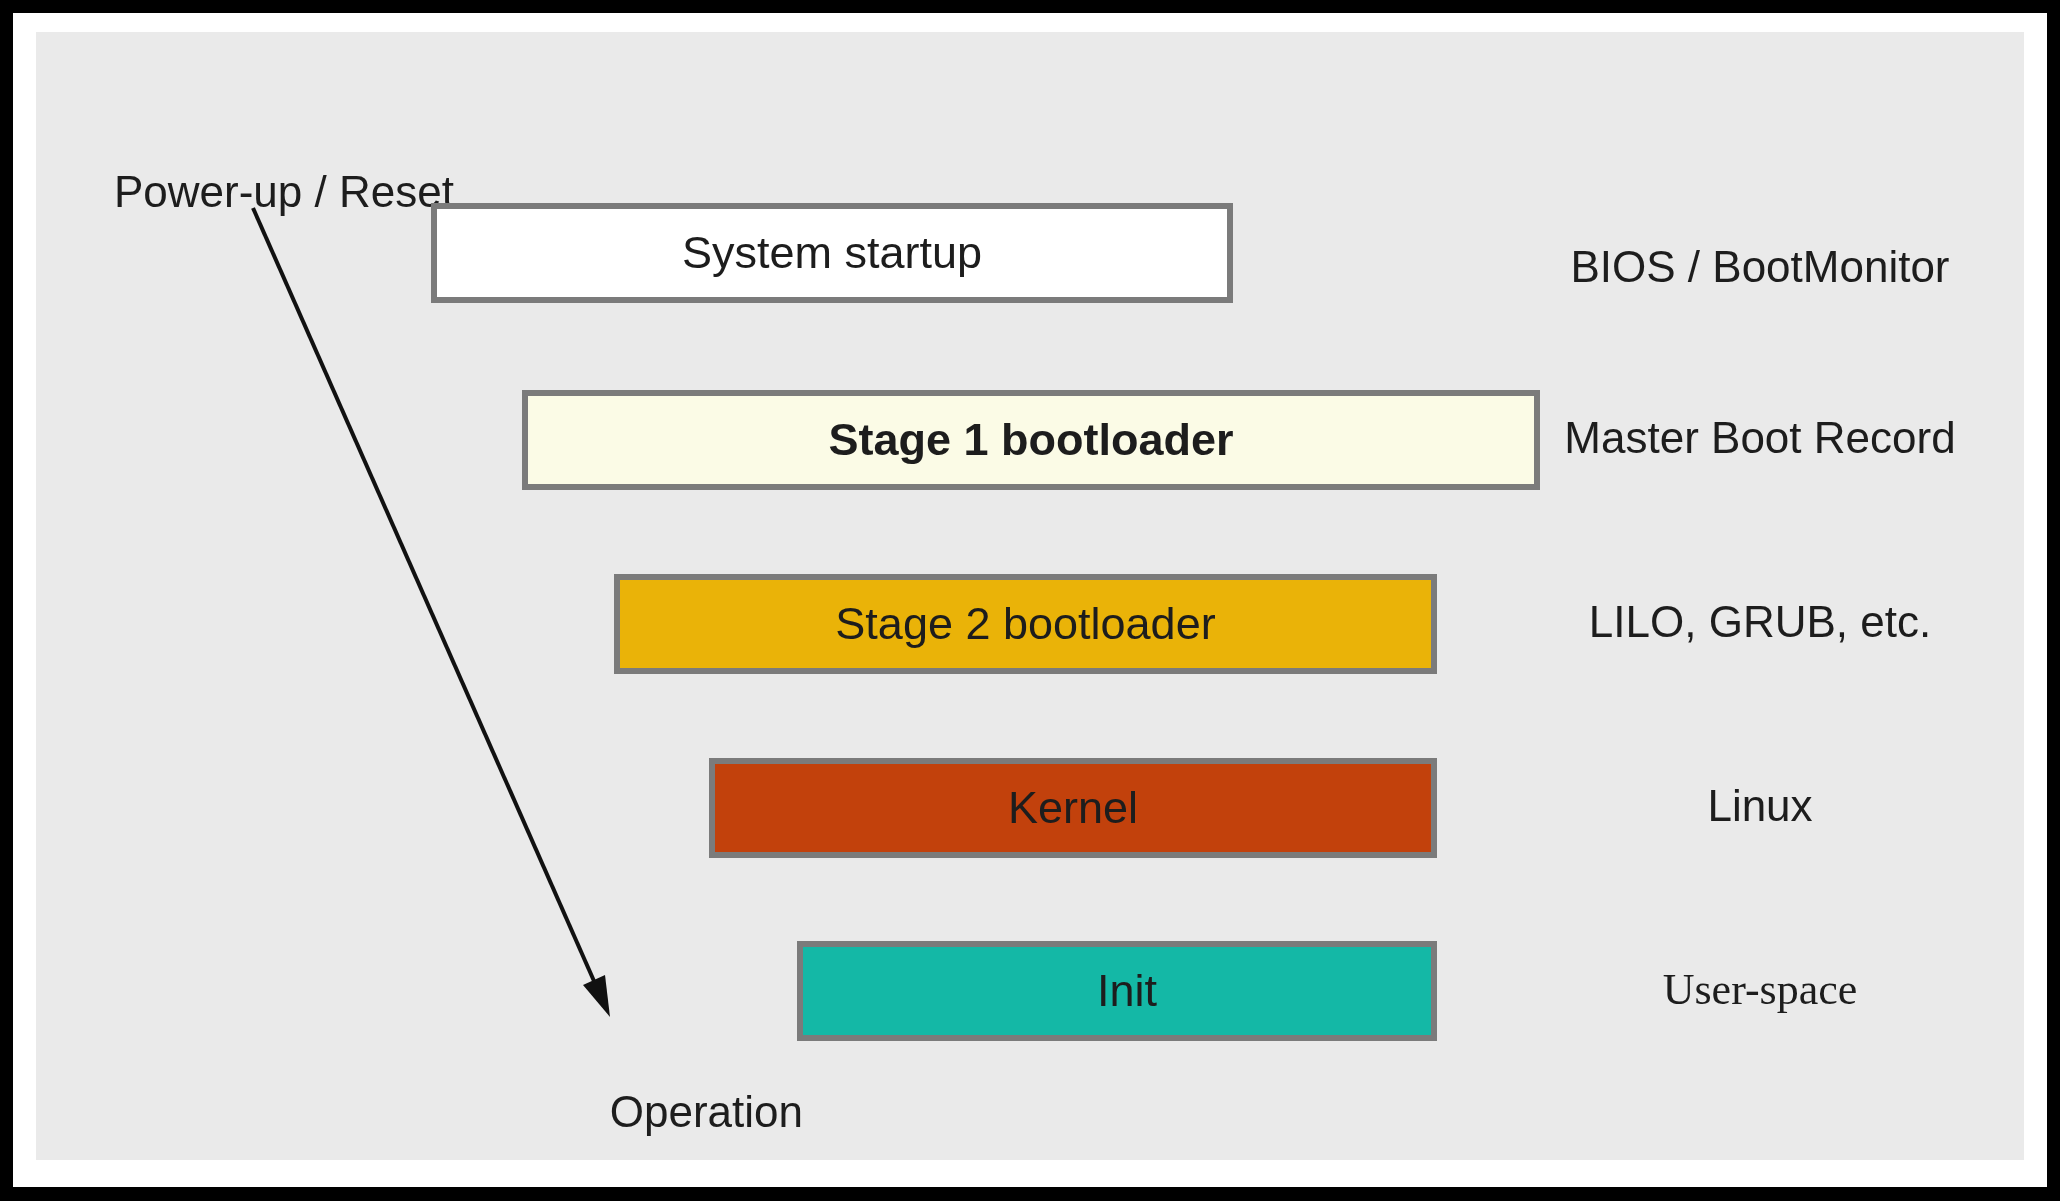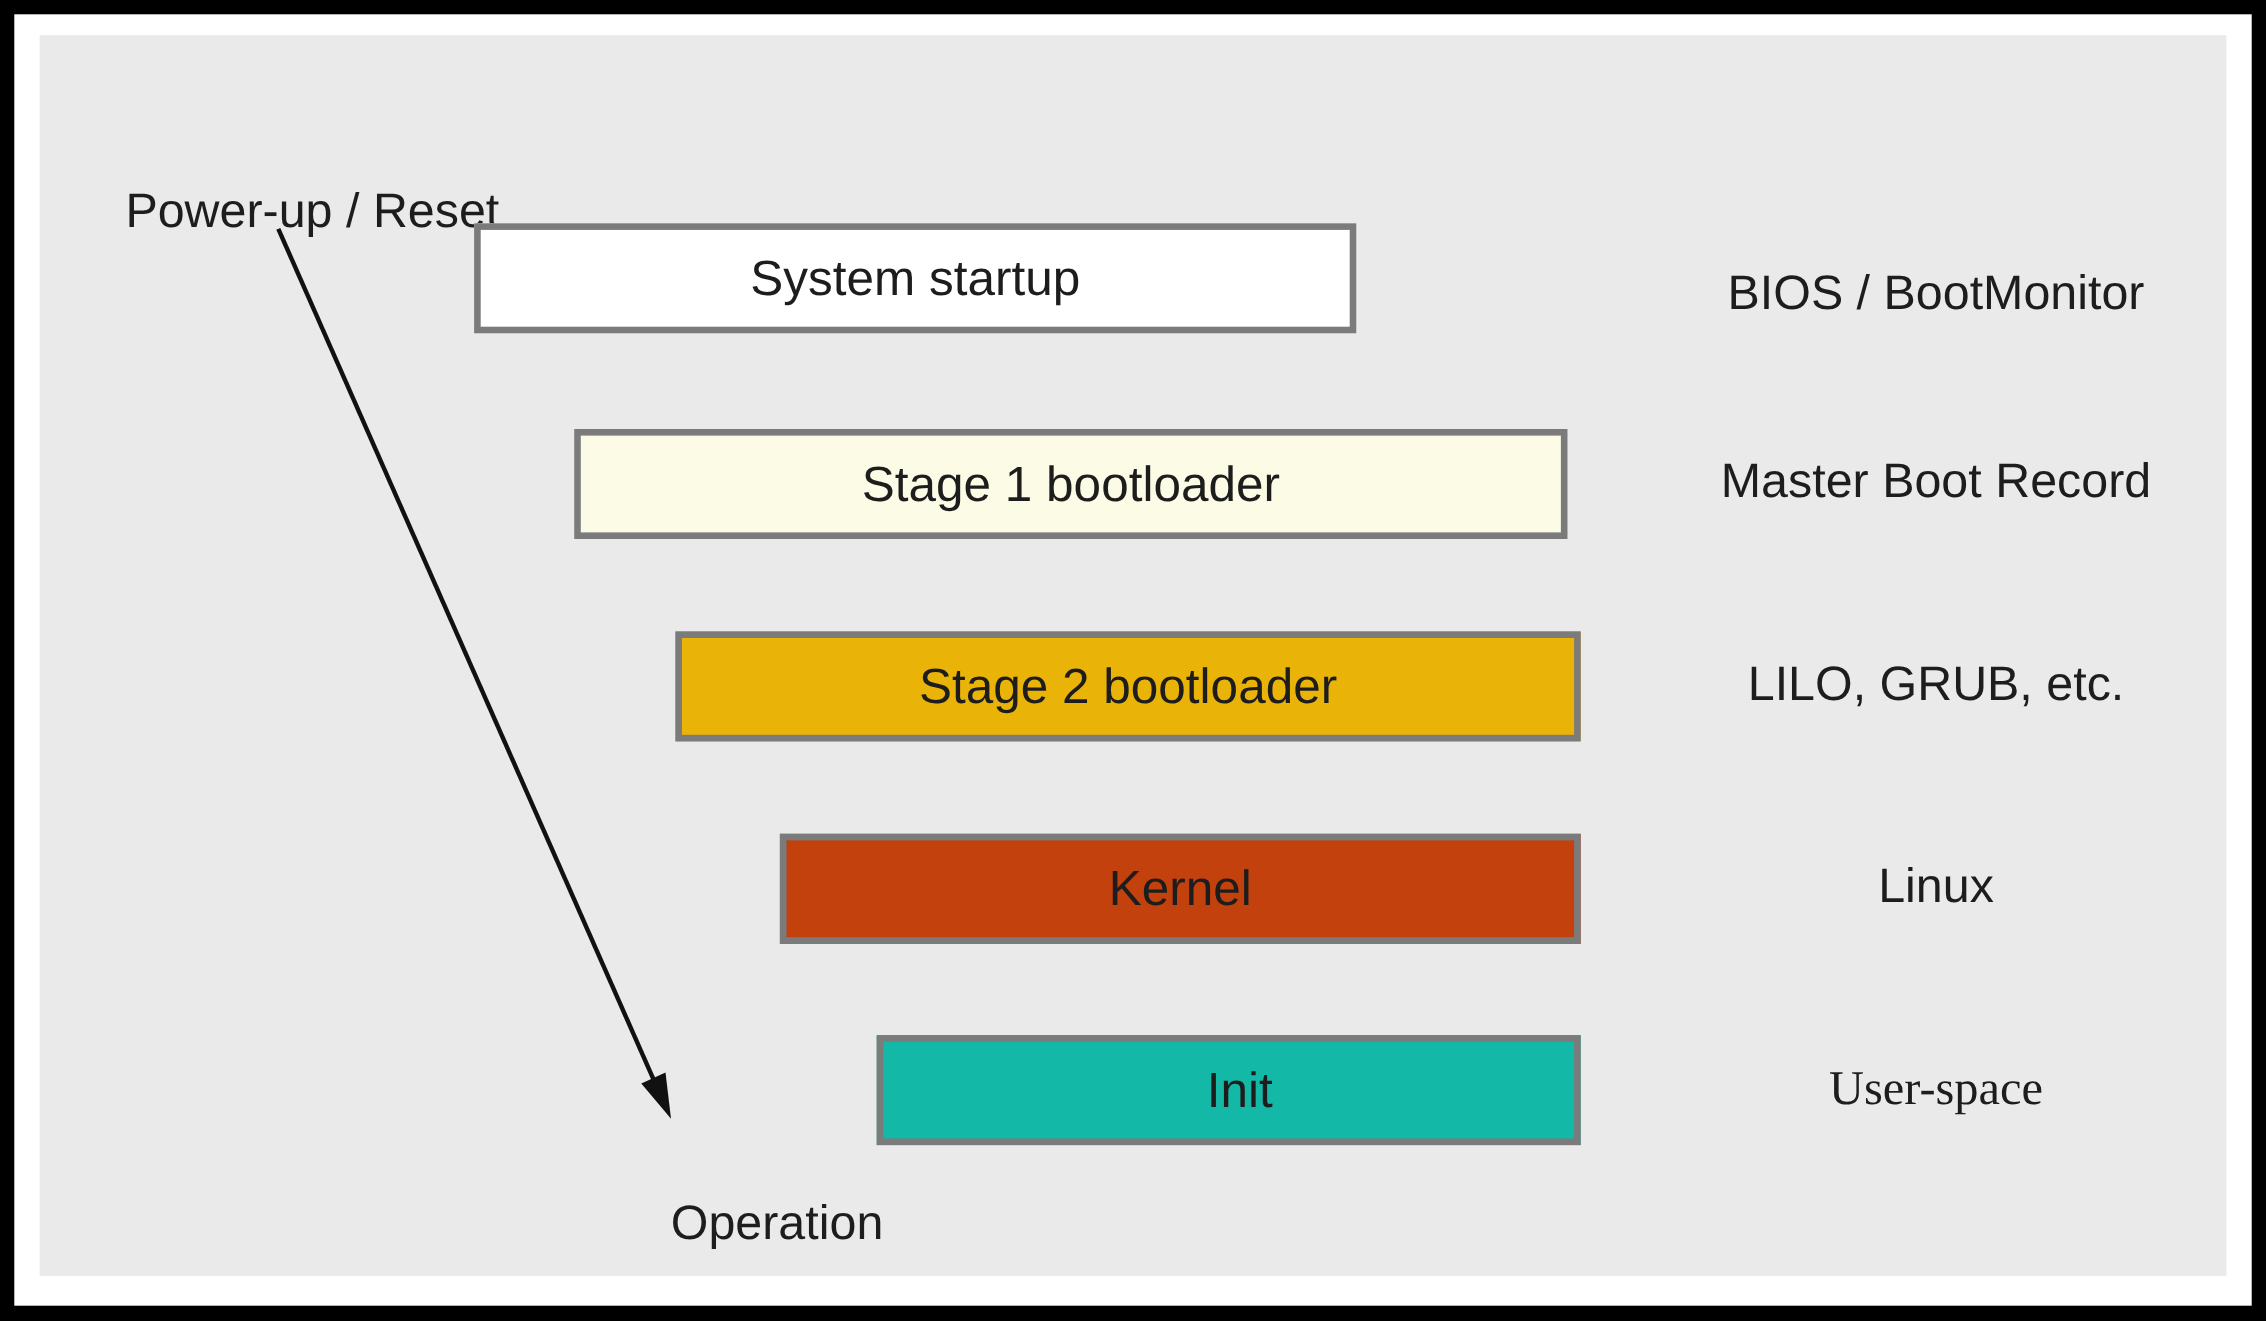--- a/index.html
+++ b/index.html
@@ -44,21 +44,21 @@
     height: 100px;
     box-sizing: border-box;
     border: 6px solid #7b7b7b;
     display: flex;
     align-items: center;
     justify-content: center;
     font-size: 45px;
     color: #1d1d1d;
   }
   .box-1 { left: 431px; top: 203px; width: 802px; }
-  .box-2 { left: 522px; top: 390px; width:  903px; }
+  .box-2 { left: 522px; top: 390px; width:  1018px; font-weight: bold; }
   .box-3 { left: 614px; top: 574px; width:  823px; }
   .box-4 { left: 709px; top: 758px; width:  728px; }
   .box-5 { left: 797px; top: 941px; width:  640px; }
 
   .side-label {
     position: absolute;
     left: 1510px;
     width: 500px;
     height: 60px;
     text-align: center;

